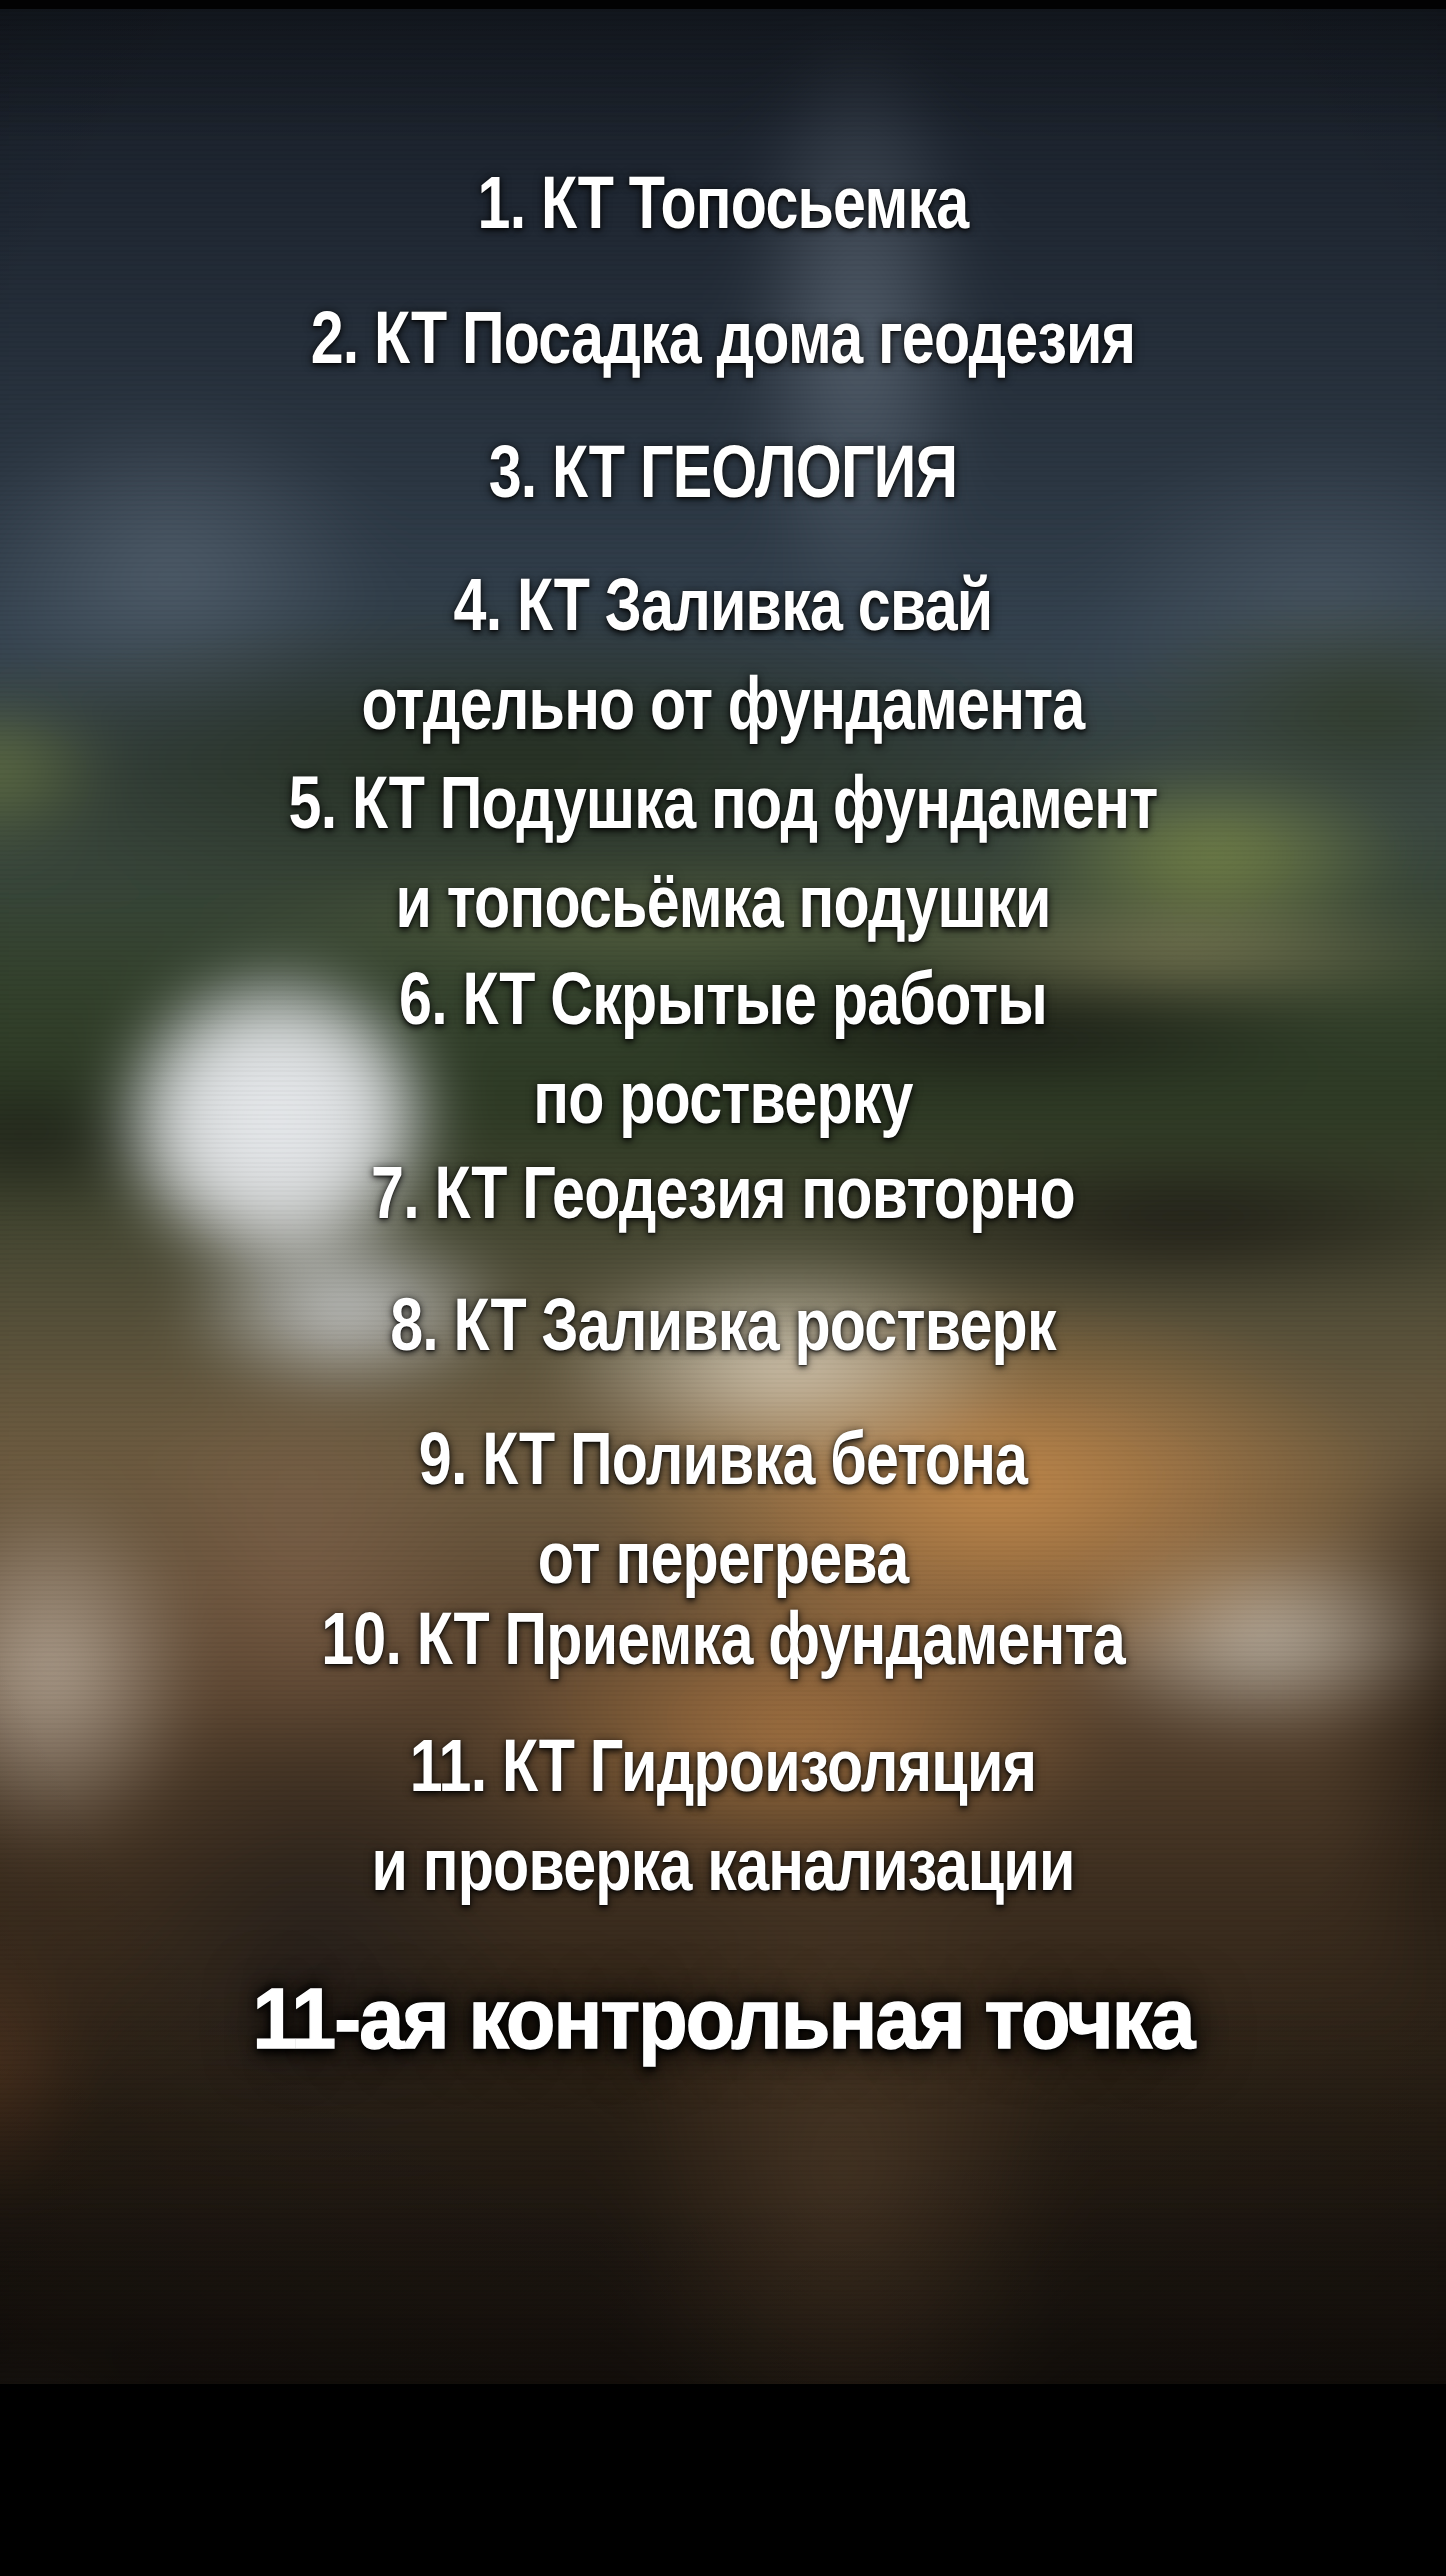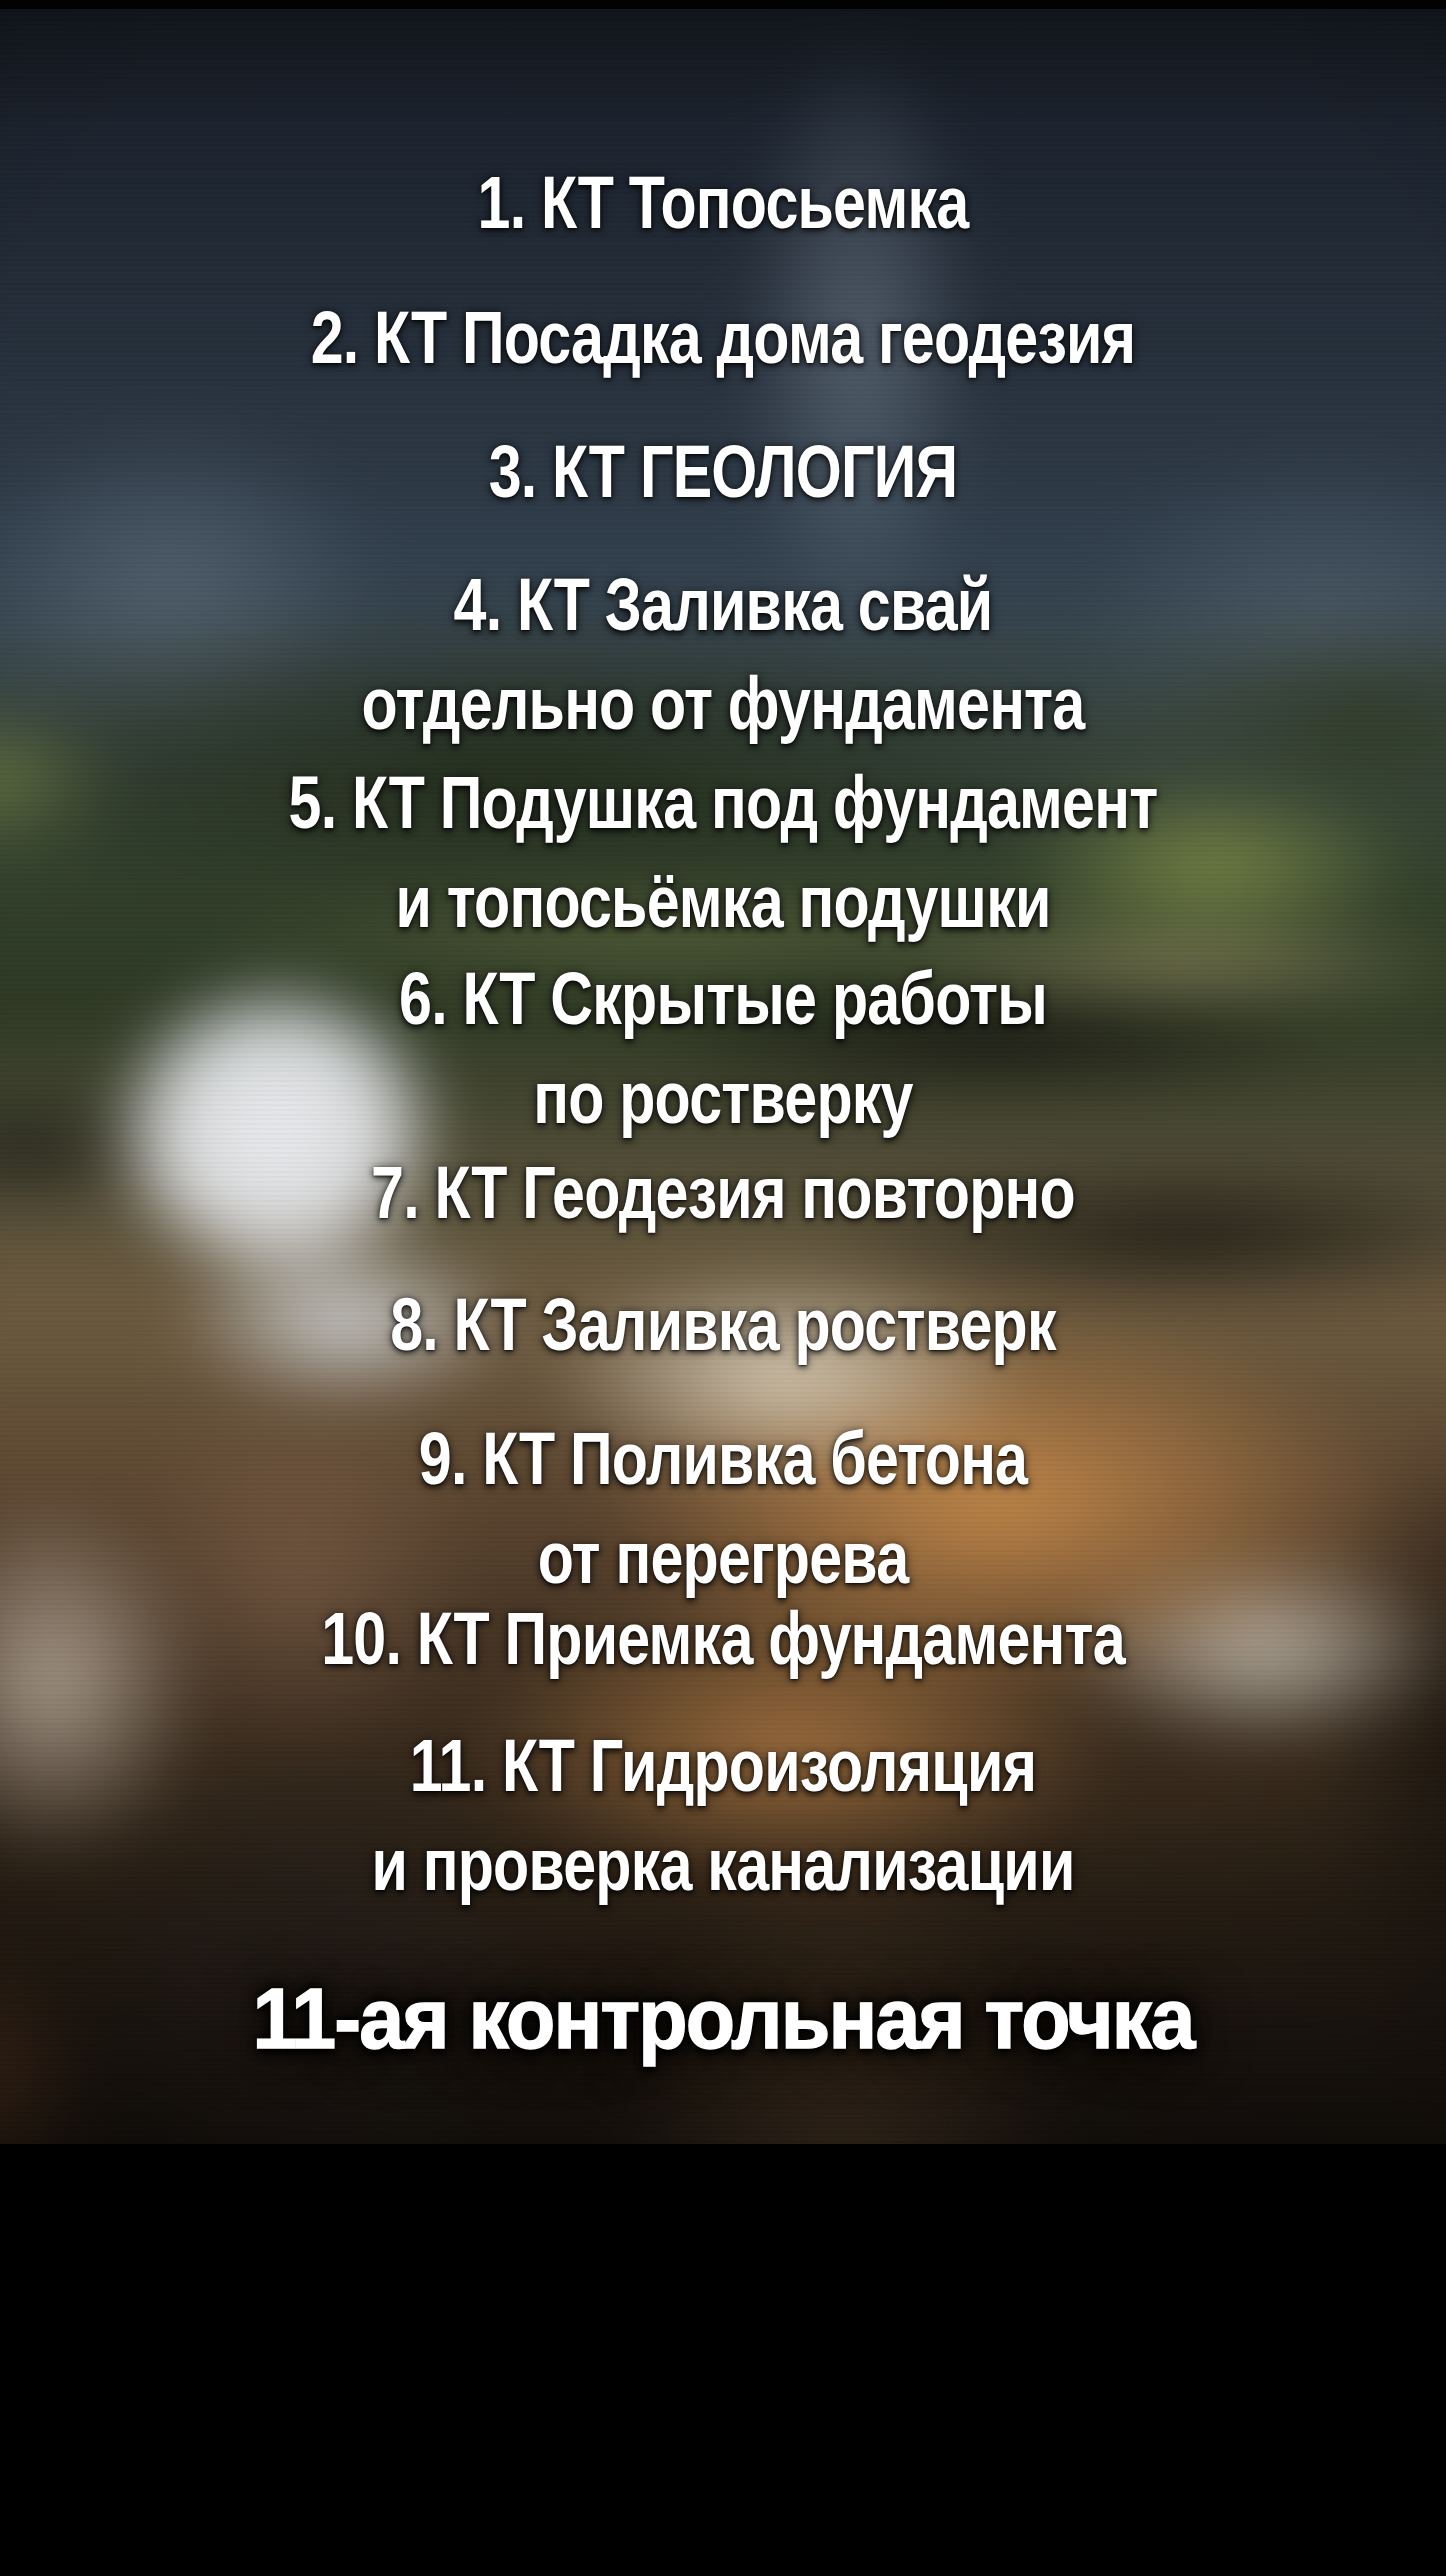--- a/index.html
+++ b/index.html
@@ -3,21 +3,21 @@
 <meta charset="utf-8">
 <style>
   html, body {
     margin: 0;
     padding: 0;
     background: #000;
   }
   .stage {
     position: relative;
     width: 1446px;
-    height: 2144px;
+    height: 2384px;
     overflow: hidden;
     background: #10141a;
     font-family: "Liberation Sans", sans-serif;
   }
 
   
   .photo {
     position: absolute;
     inset: 0;
     transform: scale(1.1);

